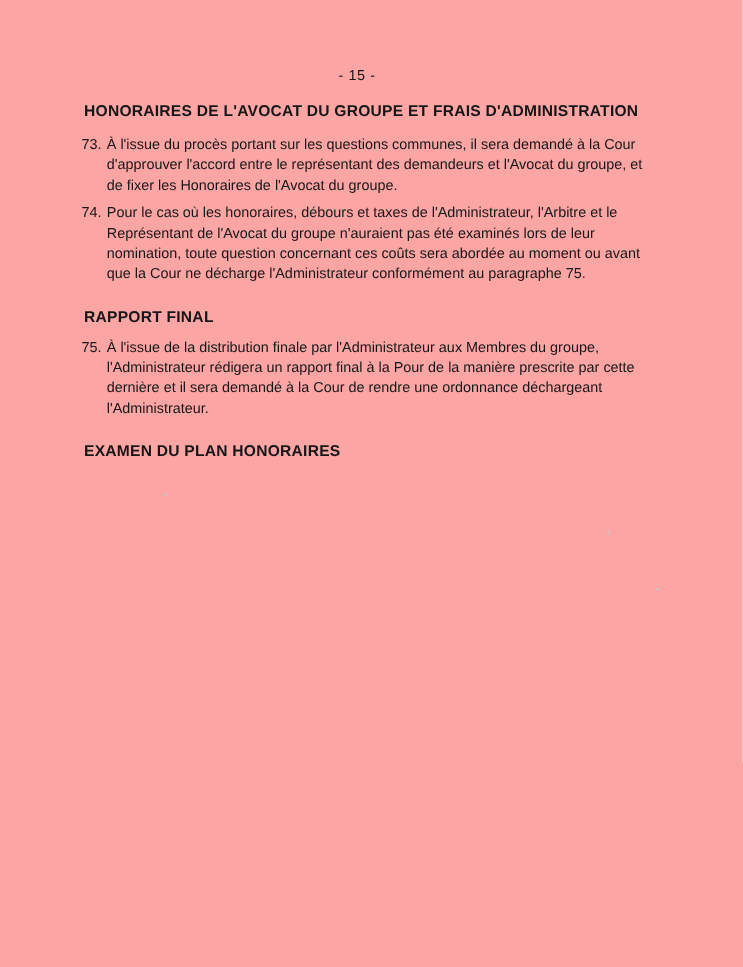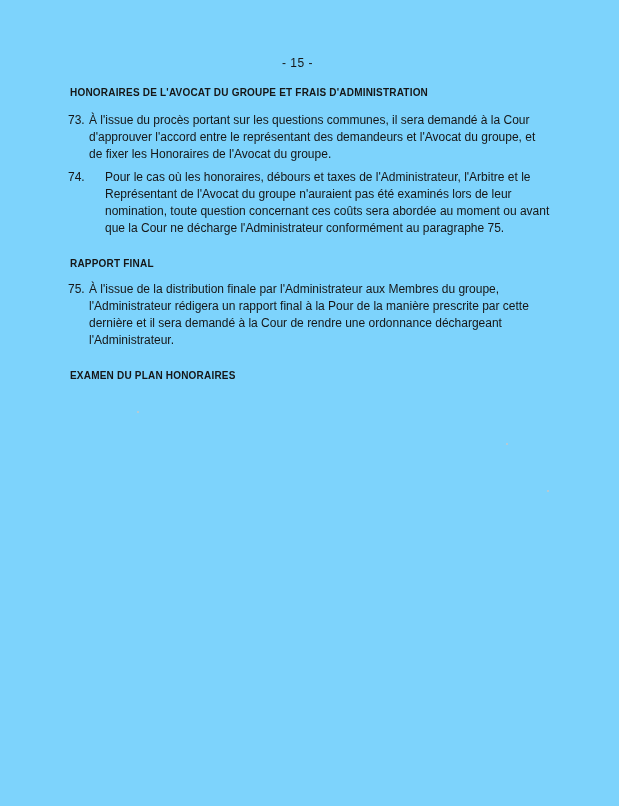--- a/index.html
+++ b/index.html
@@ -4,21 +4,21 @@
 <style>
   html, body {
     margin: 0;
     padding: 0;
     background: #ffffff;
   }
   .sheet {
     position: relative;
     width: 619px;
     height: 806px;
-    background: #7dd3fc;
+    background: #fca5a5;
     color: #161616;
     font-family: "Liberation Sans", "DejaVu Sans", sans-serif;
     font-size: 12px;
     line-height: 17px;
     overflow: hidden;
     box-sizing: border-box;
   }
   .page-number {
     padding-top: 55px;
     text-align: center;
@@ -26,39 +26,39 @@
     letter-spacing: 0.5px;
   }
   .content {
     padding-left: 68px;
     padding-right: 30px;
   }
   .section-heading {
     font-weight: bold;
     margin: 0;
     padding-left: 2px;
-    font-size: 10px;
+    font-size: 13px;
     letter-spacing: 0.2px;
   }
   .para {
     display: flex;
     margin: 0;
   }
   .para-num {
     flex: 0 0 21px;
   }
   .para-text {
     flex: 1 1 auto;
     white-space: pre-line;
     max-width: 500px;
   }
   .mt-12 { margin-top: 12px; }
   .mt-11 { margin-top: 11px; }
   .mt-9  { margin-top: 9px; justify-content: center; }
-  .mt-6  { margin-top: 6px; gap: 16px; }
+  .mt-6  { margin-top: 6px; }
   .mt-3  { margin-top: 18px; }
   
   .speckle {
     position: absolute;
     background: #c9c9c9;
     width: 2px;
     height: 2px;
     border-radius: 1px;
   }
 </style>

